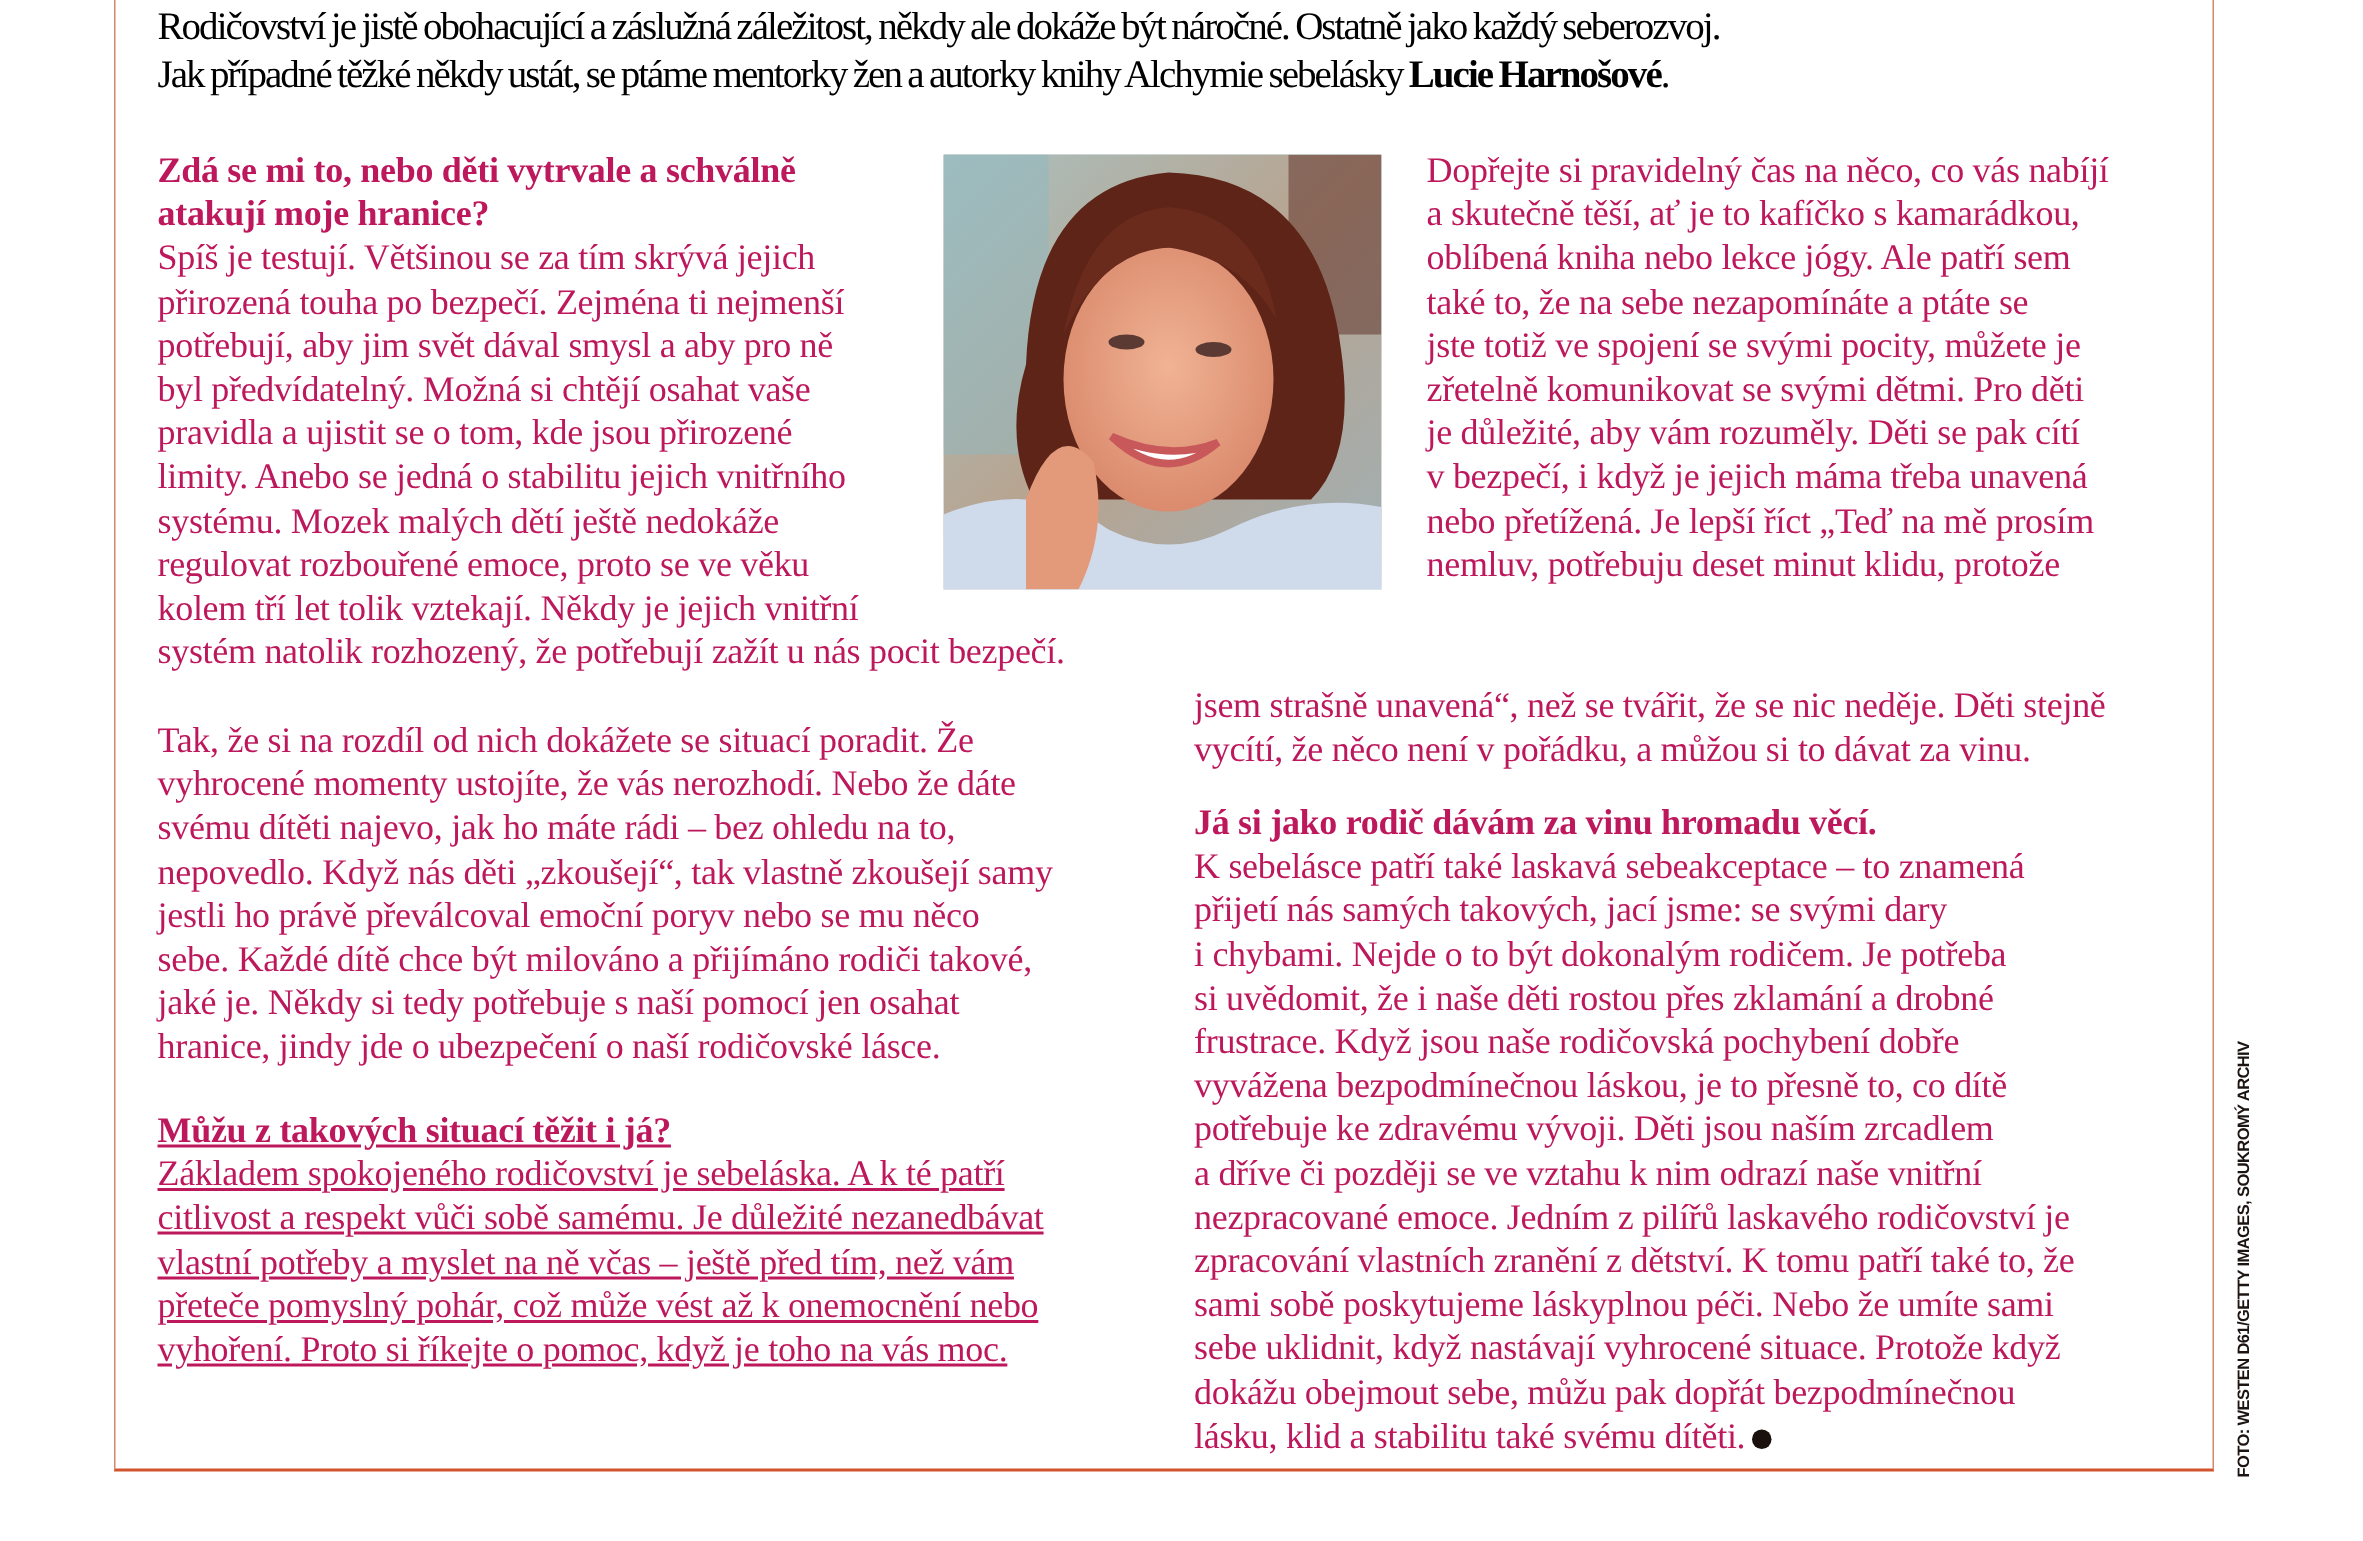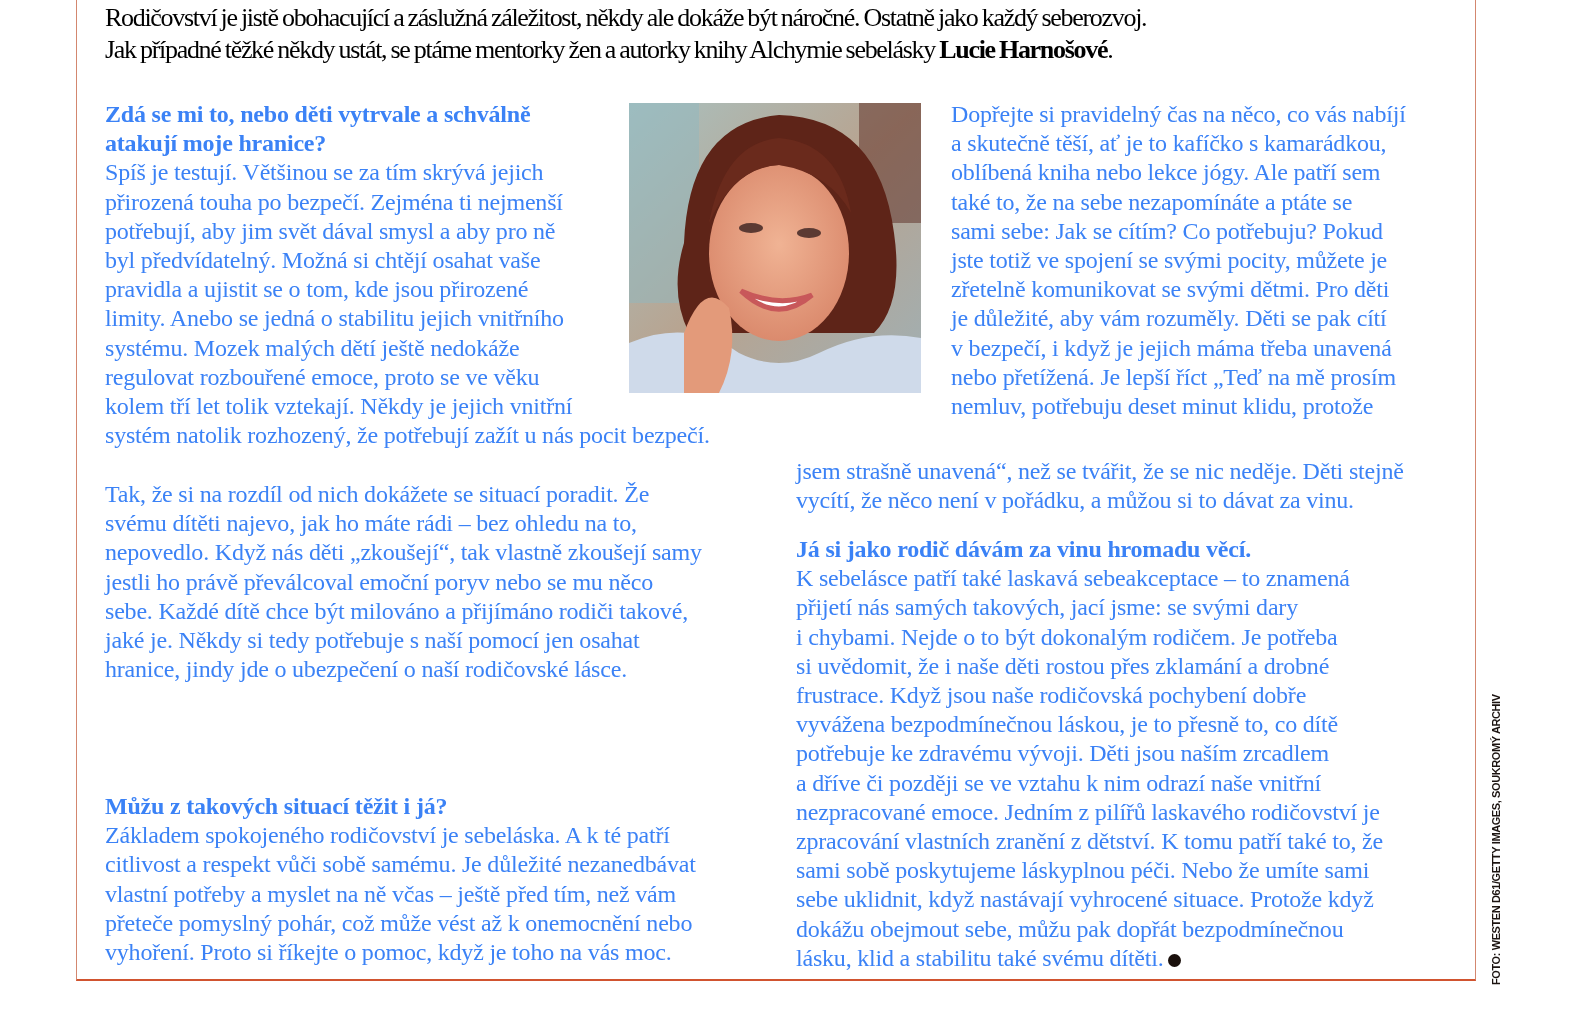--- a/index.html
+++ b/index.html
@@ -9,21 +9,21 @@
     border-left: 1px solid #d3876f; border-right: 1px solid #d3876f; border-bottom: 2px solid #d1542f;
     box-sizing: border-box;
   }
   .lead {
     position: absolute; left: 105px; top: 2px; width: 1340px;
     font-family: Liberation Serif, serif; font-size: 26px; line-height: 32px;
     letter-spacing: -1.3px; word-spacing: -1px; color: #000000;
   }
   .lead .line { display: block; white-space: nowrap; }
   .lead b { font-weight: bold; }
-  .serif { font-family: "Liberation Serif", serif; font-size: 24px; line-height: 29.2px; color: #3b82f6; letter-spacing: -0.2px; }
+  .serif { font-family: "Liberation Serif", serif; font-size: 24px; line-height: 29.2px; color: #be185d; letter-spacing: -0.2px; }
   .line { display: block; white-space: nowrap; }
   .q { font-weight: bold; }
   .block { position: absolute; }
   .photo {
     position: absolute; left: 629px; top: 103px; width: 292px; height: 290px; overflow: hidden;
     background: linear-gradient(180deg, #9db3b4 0%, #b9a89a 40%, #c9b7a6 70%, #cfd9ea 100%);
   }
   .credit {
     position: absolute; left: 1490px; top: 985px; transform-origin: left top; transform: rotate(-90deg);
     font-family: "Liberation Sans", sans-serif; font-size: 11px; font-weight: bold; letter-spacing: -0.4px;
@@ -78,43 +78,43 @@
   <span class="line">pravidla a ujistit se o tom, kde jsou přirozené</span>
   <span class="line">limity. Anebo se jedná o stabilitu jejich vnitřního</span>
   <span class="line">systému. Mozek malých dětí ještě nedokáže</span>
   <span class="line">regulovat rozbouřené emoce, proto se ve věku</span>
   <span class="line">kolem tří let tolik vztekají. Někdy je jejich vnitřní</span>
   <span class="line">systém natolik rozhozený, že potřebují zažít u nás pocit bezpečí.</span>
 </div>
 
 <div class="block serif" style="left:105px; top:480px;">
   <span class="line">Tak, že si na rozdíl od nich dokážete se situací poradit. Že</span>
+  <span class="line">vyhrocené momenty ustojíte, že vás nerozhodí. Nebo že dáte</span>
   <span class="line">svému dítěti najevo, jak ho máte rádi – bez ohledu na to,</span>
   <span class="line">nepovedlo. Když nás děti „zkoušejí“, tak vlastně zkoušejí samy</span>
   <span class="line">jestli ho právě převálcoval emoční poryv nebo se mu něco</span>
   <span class="line">sebe. Každé dítě chce být milováno a přijímáno rodiči takové,</span>
   <span class="line">jaké je. Někdy si tedy potřebuje s naší pomocí jen osahat</span>
   <span class="line">hranice, jindy jde o ubezpečení o naší rodičovské lásce.</span>
 </div>
 
-<div class="block serif" style="left:105px; top:792px;">
+<div class="block serif" style="left:105px; top:740px;text-decoration:underline;">
   <span class="line q">Můžu z takových situací těžit i já?</span>
   <span class="line">Základem spokojeného rodičovství je sebeláska. A k té patří</span>
   <span class="line">citlivost a respekt vůči sobě samému. Je důležité nezanedbávat</span>
   <span class="line">vlastní potřeby a myslet na ně včas – ještě před tím, než vám</span>
   <span class="line">přeteče pomyslný pohár, což může vést až k onemocnění nebo</span>
   <span class="line">vyhoření. Proto si říkejte o pomoc, když je toho na vás moc.</span>
 </div>
 
 <div class="block serif" style="left:951px; top:100px;">
   <span class="line">Dopřejte si pravidelný čas na něco, co vás nabíjí</span>
   <span class="line">a skutečně těší, ať je to kafíčko s kamarádkou,</span>
   <span class="line">oblíbená kniha nebo lekce jógy. Ale patří sem</span>
   <span class="line">také to, že na sebe nezapomínáte a ptáte se</span>
-  <span class="line">sami sebe: Jak se cítím? Co potřebuju? Pokud</span>
   <span class="line">jste totiž ve spojení se svými pocity, můžete je</span>
   <span class="line">zřetelně komunikovat se svými dětmi. Pro děti</span>
   <span class="line">je důležité, aby vám rozuměly. Děti se pak cítí</span>
   <span class="line">v bezpečí, i když je jejich máma třeba unavená</span>
   <span class="line">nebo přetížená. Je lepší říct „Teď na mě prosím</span>
   <span class="line">nemluv, potřebuju deset minut klidu, protože</span>
 </div>
 
 <div class="block serif" style="left:796px; top:421px;margin-top:36px;">
   <span class="line">jsem strašně unavená“, než se tvářit, že se nic neděje. Děti stejně</span>

